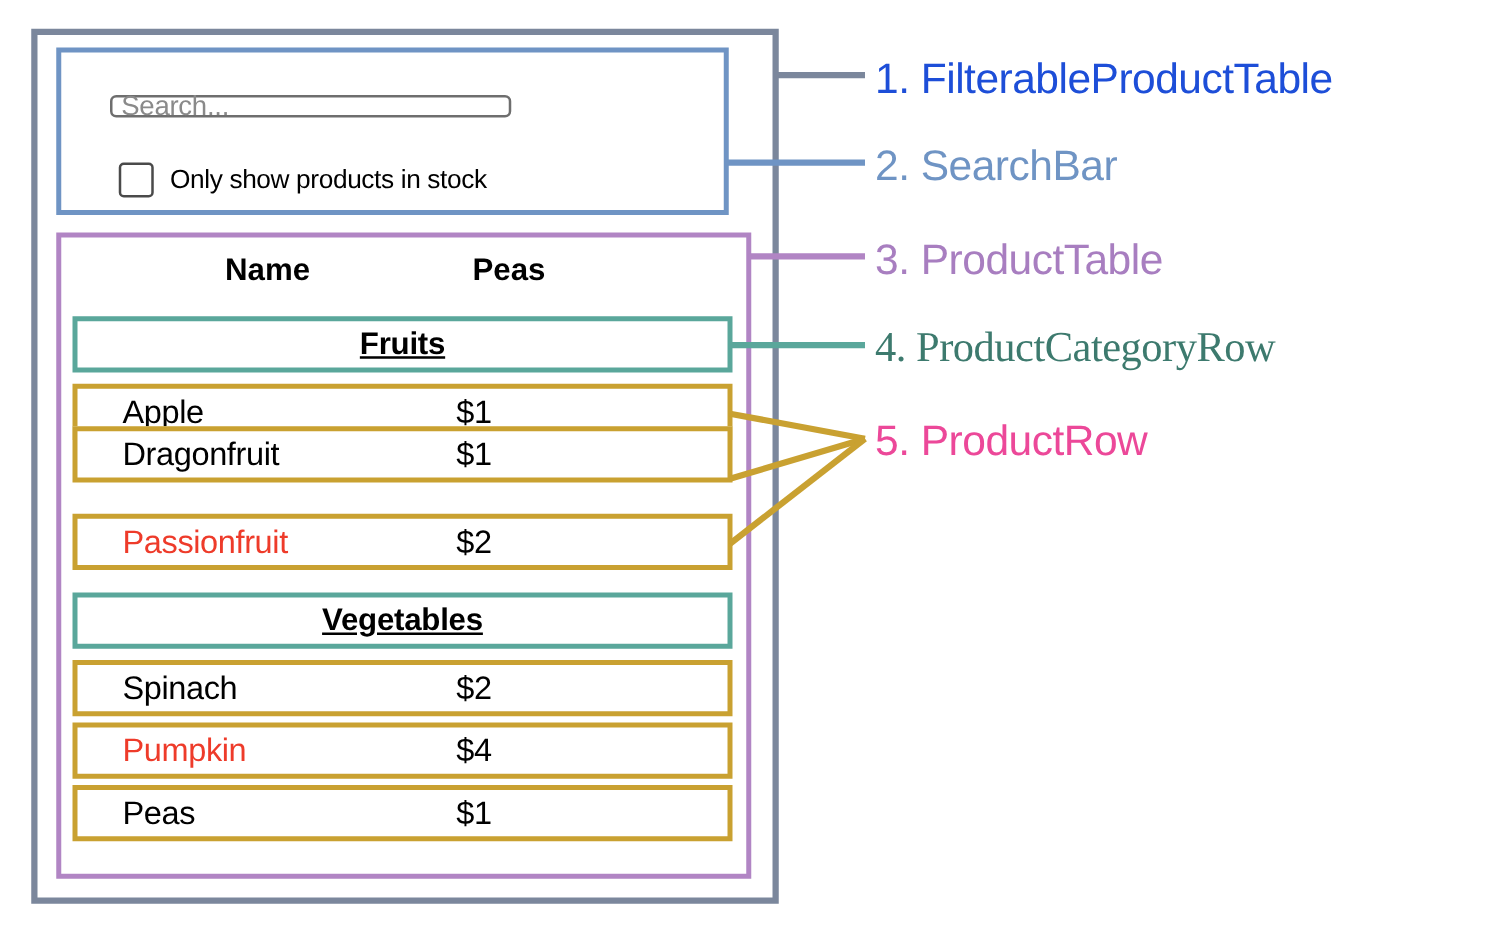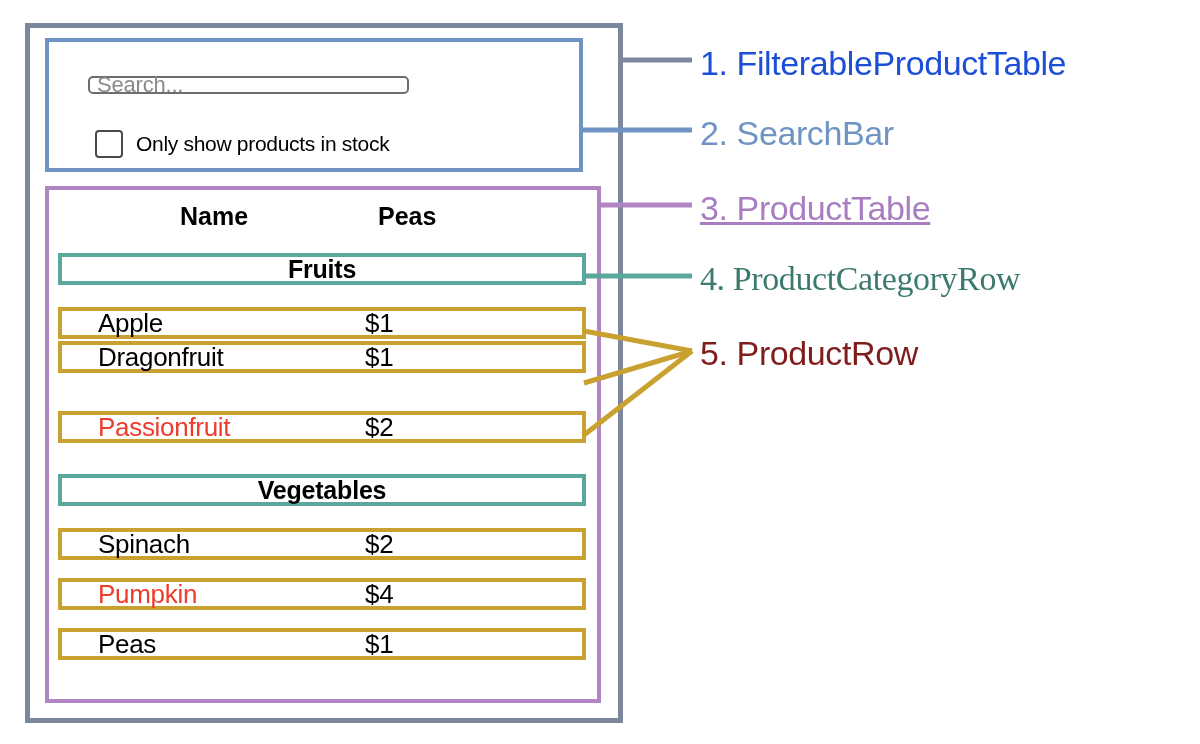--- a/index.html
+++ b/index.html
@@ -103,24 +103,25 @@
     font-family: "Liberation Sans", sans-serif;
     top: 4px;
   }
   .th-name  { left: 125px; }
   .th-price { left: 323px; }
 
   
   .row {
     left: 58px;
     width: 528px;
-    height: 32px;
+    height: 45px;
     background: #ffffff;
     display: flex;
     align-items: center;
+    text-decoration: underline;
   }
   .row-category {
     border: 4px solid #5aa79b;
     justify-content: center;
   }
   .row-product {
     border: 4px solid #c9a131;
   }
   .cat-label {
     font-size: 25px;
@@ -241,19 +242,19 @@
 
     <line x1="584" y1="331" x2="692" y2="351" stroke="#c9a131" stroke-width="5" stroke-linecap="butt"></line>
     <line x1="584" y1="383" x2="692" y2="351" stroke="#c9a131" stroke-width="5" stroke-linecap="butt"></line>
     <line x1="584" y1="435" x2="692" y2="351" stroke="#c9a131" stroke-width="5" stroke-linecap="butt"></line>
   </svg>
 
   <span class="legend-label" style="top:44px; color:#1d4ed8;">1. FilterableProductTable</span>
 
   <span class="legend-label" style="top:114px; color:#6f94c4;">2. SearchBar</span>
 
-  <span class="legend-label" style="top:189px; color:#a87ec0;text-decoration:underline;">3. ProductTable</span>
+  <span class="legend-label" style="top:189px; color:#a87ec0;">3. ProductTable</span>
 
   <span class="legend-label" style="top:260px; color:#3d7a6e;font-family:Liberation Serif, serif;">4. ProductCategoryRow</span>
 
-  <span class="legend-label" style="top:334px; color:#7f1d1d;">5. ProductRow</span>
+  <span class="legend-label" style="top:334px; color:#ec4899;">5. ProductRow</span>
 
 </div>
 
 </body></html>

